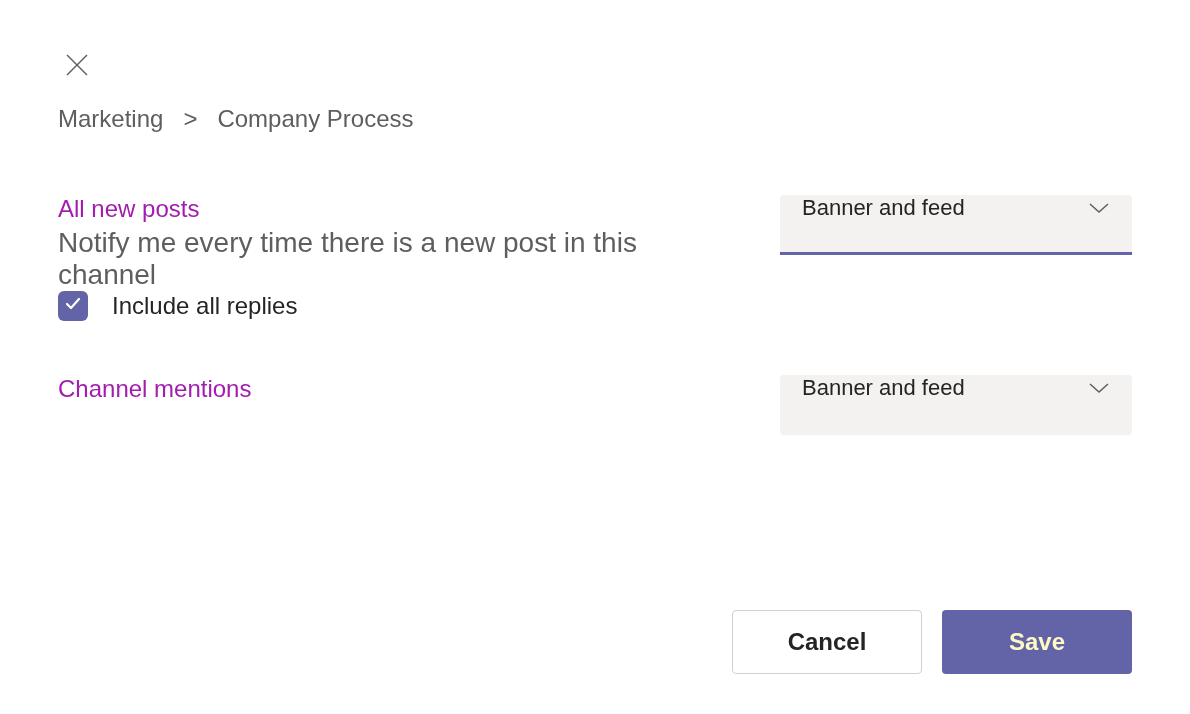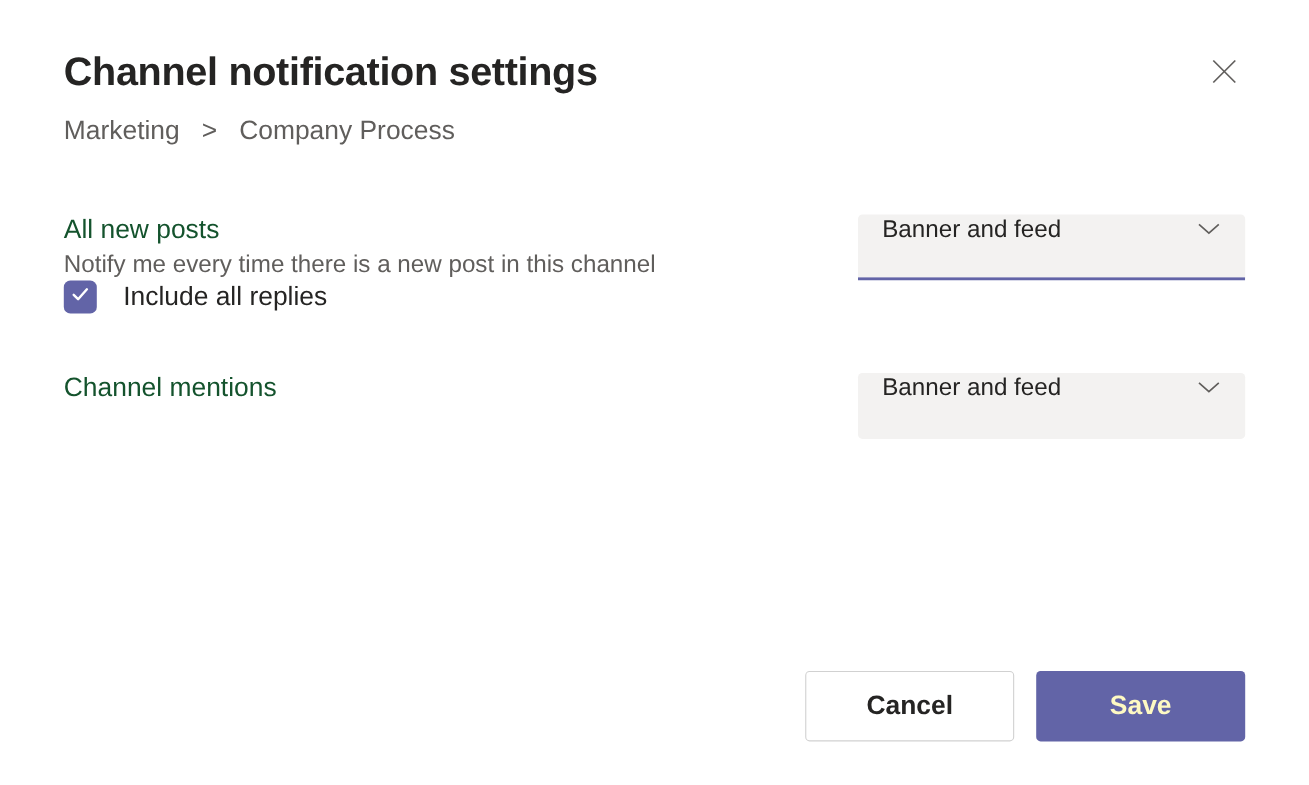--- a/index.html
+++ b/index.html
@@ -57,24 +57,24 @@
     justify-content: space-between;
     gap: 40px;
   }
   .setting-text {
     flex: 1;
     min-width: 0;
   }
   .setting-label {
     font-size: 24px;
     font-weight: 400;
-    color: #14532d;
+    color: #a21caf;
   }
   .setting-desc {
-    font-size: 22px;
+    font-size: 28px;
     color: #605e5c;
     margin-top: 4px;
     font-weight: 400;
   }
   .dropdown {
     width: 352px;
     height: 60px;
     background: #f3f2f1;
     border: none;
     border-radius: 4px;
@@ -146,21 +146,20 @@
     border: none;
     color: #fef9c3;
   }
 </style>
 </head>
 <body>
 
 <div class="dialog">
 
   <div class="header-row">
-    <h1 class="title">Channel notification settings</h1>
     <button class="close-btn">
       <span>
         <svg width="26" height="26" viewBox="0 0 26 26" fill="none">
           <line x1="3" y1="3" x2="23" y2="23" stroke="#605e5c" stroke-width="1.5"></line>
           <line x1="23" y1="3" x2="3" y2="23" stroke="#605e5c" stroke-width="1.5"></line>
         </svg>
       </span>
     </button>
   </div>
 

